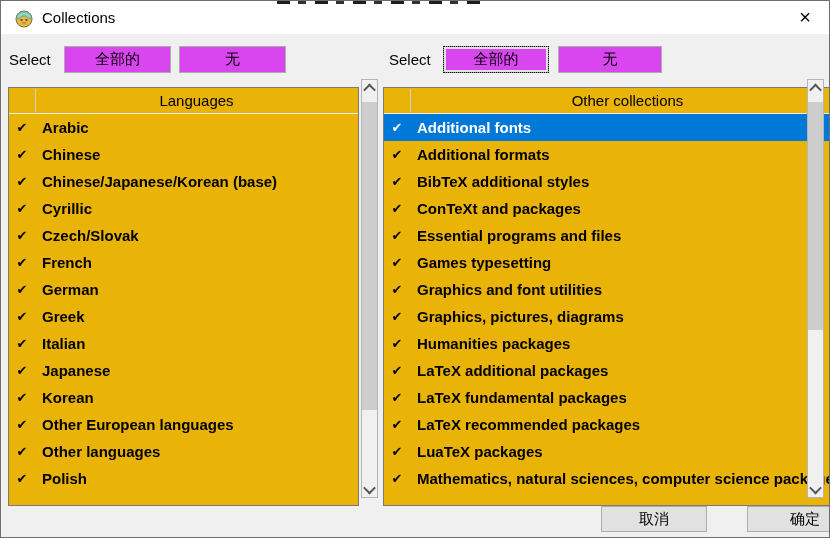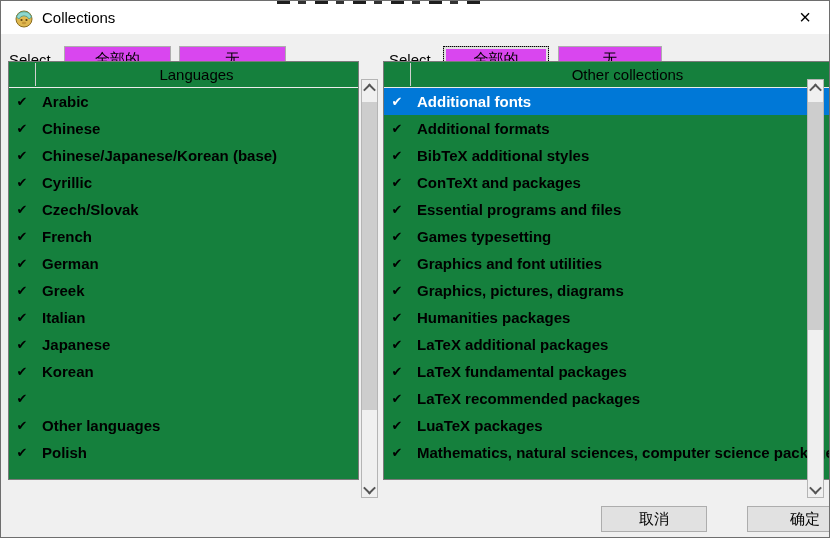--- a/index.html
+++ b/index.html
@@ -7,21 +7,21 @@
   .window{position:absolute;left:0;top:0;width:830px;height:538px;box-sizing:border-box;border:1px solid #6e6e6e;background:#f0f0f0;overflow:hidden;padding-left:26px;}
   .artifact{position:absolute;left:276px;top:0;width:206px;height:3px;background:repeating-linear-gradient(90deg,#1f1f1f 0 13px,transparent 13px 21px,#333 21px 29px,transparent 29px 38px);z-index:5;}
   .titlebar{position:absolute;left:0;top:0;width:100%;height:33px;background:#ffffff;}
   .app-icon{position:absolute;left:13px;top:7px;width:20px;height:20px;}
   .title{position:absolute;left:41px;top:8px;font-size:15px;}
   .close-btn{position:absolute;right:2px;top:0;width:44px;height:32px;display:flex;align-items:center;justify-content:center;font-size:20px;font-weight:300;cursor:default;}
   .select-label{position:absolute;font-size:15px;top:50px;text-align:right;}
   .btn{position:absolute;top:45px;height:27px;box-sizing:border-box;background:#d946ef;border:1px solid #adadad;font-size:15px;display:flex;align-items:center;justify-content:center;font-family:inherit;padding:0;}
   .btn.focused{outline:1px dotted #000;outline-offset:-1px;border:1px solid #999;box-shadow:inset 0 0 0 2px #e1e1e1;}
   .footer-btn{position:absolute;top:505px;height:26px;box-sizing:border-box;background:#e1e1e1;border:1px solid #adadad;font-size:15px;display:flex;align-items:center;justify-content:center;}
-  .list{position:absolute;top:60px;box-sizing:border-box;background:#15803d;border:1px solid #7a7a7a;overflow:hidden;}
+  .list{position:absolute;top:86px;box-sizing:border-box;background:#eab308;border:1px solid #7a7a7a;overflow:hidden;}
   .list-hdr{position:relative;height:25px;border-bottom:1px solid #ececec;}
   .list-hdr .hdr-text{position:absolute;left:26px;right:0;top:0;height:25px;display:flex;align-items:center;justify-content:center;font-size:15px;}
   .list-hdr .hdr-sep{position:absolute;left:26px;top:1px;bottom:1px;width:1px;background:#d0d0d0;}
   .rows{position:absolute;left:0;right:0;top:26px;bottom:0;}
   .row{height:27px;display:flex;align-items:center;font-size:15px;white-space:nowrap;}
   .row .check{width:26px;flex:0 0 26px;text-align:center;font-size:13px;font-weight:bold;line-height:27px;}
   .row .lbl{flex:1;overflow:hidden;padding-left:7px;font-weight:bold;}
   .row.selected{background:#0078d7;color:#ffffff;}
   .scrollbar{position:absolute;top:78px;width:17px;height:419px;box-sizing:border-box;background:#f0f0f0;border:1px solid #b5b5b5;}
   .sb-btn{position:absolute;left:0;width:15px;height:16px;display:flex;align-items:center;justify-content:center;}
@@ -106,20 +106,21 @@
         <div class="row">
           <span class="check">✔</span>
           <span class="lbl">Japanese</span>
         </div>
         <div class="row">
           <span class="check">✔</span>
           <span class="lbl">Korean</span>
         </div>
         <div class="row">
           <span class="check">✔</span>
+          <span class="lbl">Other European languages</span>
         </div>
         <div class="row">
           <span class="check">✔</span>
           <span class="lbl">Other languages</span>
         </div>
         <div class="row">
           <span class="check">✔</span>
           <span class="lbl">Polish</span>
         </div>
       </div>

